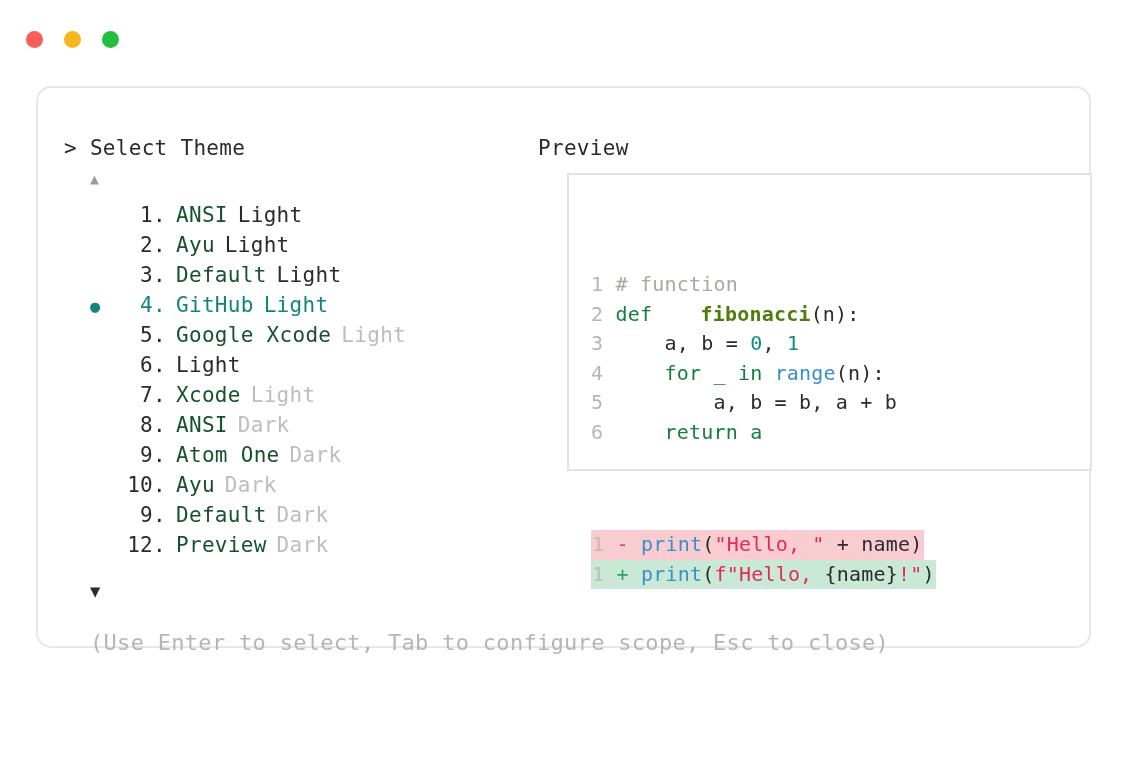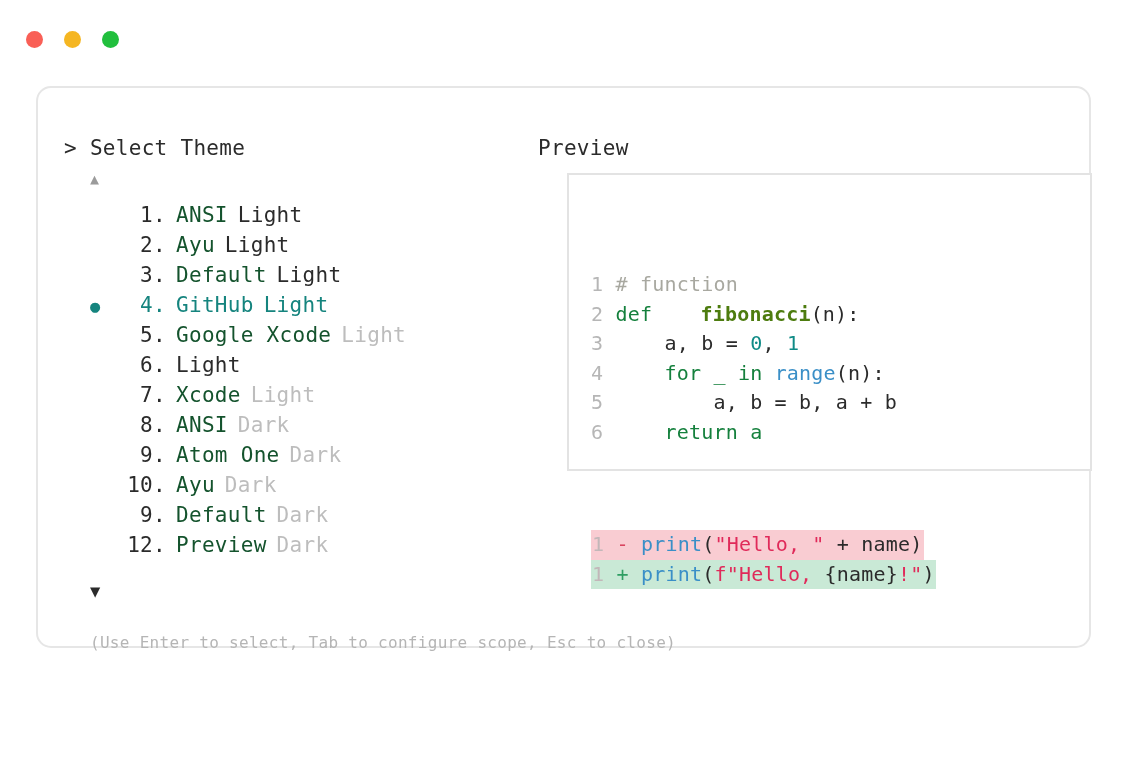--- a/index.html
+++ b/index.html
@@ -61,21 +61,21 @@
   }
   .nm{color:#14532d;padding-left:10px;}
   .sfx{padding-left:10px;}
   .sfx.dim{color:#bdbdbd;}
   .sfx.solid{color:#2b2b2b;}
   .item.sel .num,.item.sel .nm,.item.sel .sfx{color:#15847e;}
 
   
   .hint{
     position:absolute;left:26px;top:542px;
-    font-size:16px;line-height:26px;color:#b5b5b5;
+    font-size:22px;line-height:26px;color:#b5b5b5;
     white-space:pre;letter-spacing:0.3px;
   }
 
   
   .preview-box{
     position:absolute;left:529px;top:85px;
     width:525px;height:298px;
     box-sizing:border-box;
     border:2px solid #e3e3e3;
     background:#fff;

